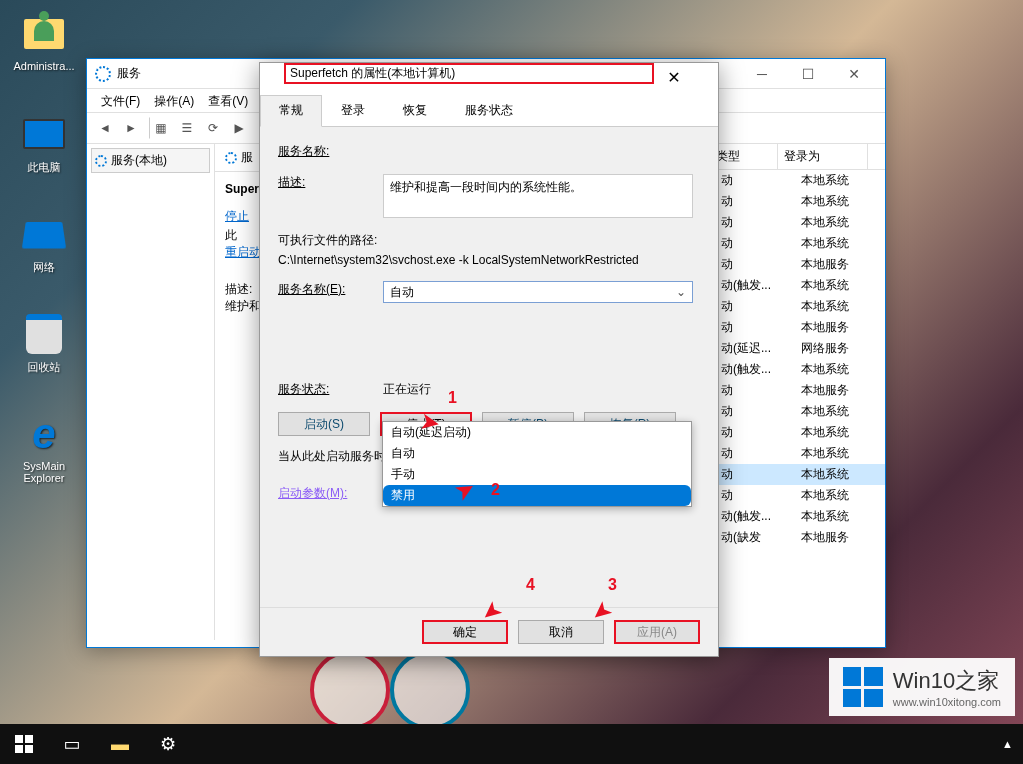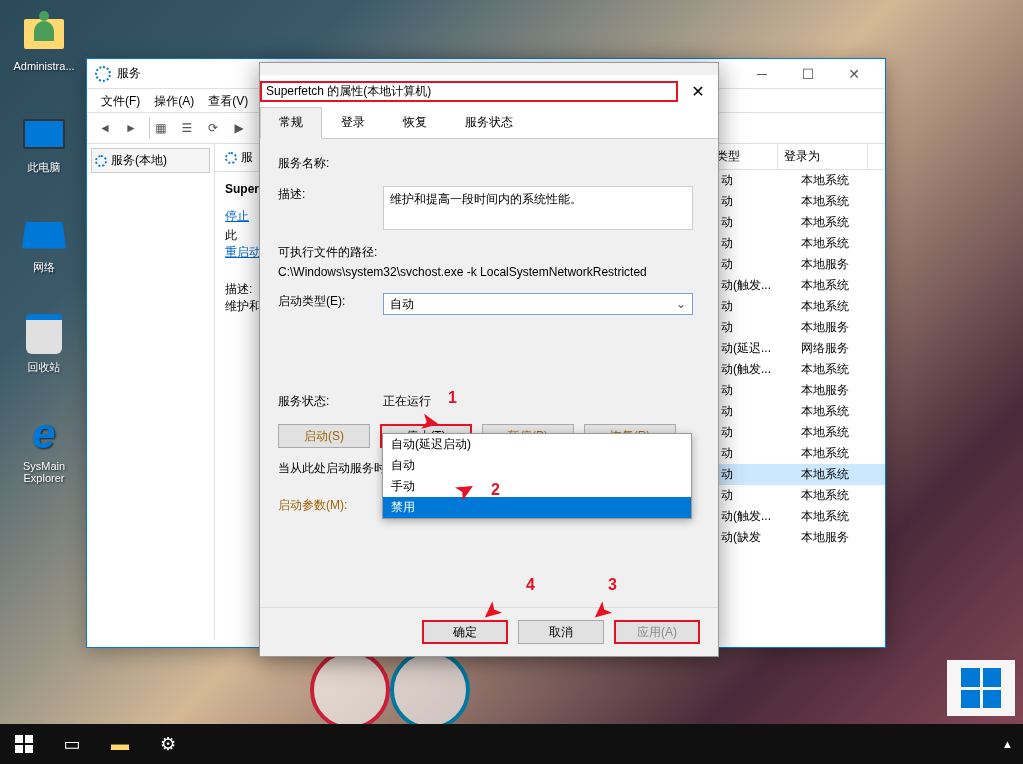--- a/index.html
+++ b/index.html
@@ -45,39 +45,39 @@
 .svc-row { display: flex; padding: 1px 0; }
 .svc-row .col { padding: 1px 6px; white-space: nowrap; overflow: hidden; }
 .svc-row .c-type { width: 80px; }
 .svc-row .c-login { width: 90px; }
 .svc-row.sel { background: #cce8ff; }
 .svc-bottom-tabs { position: absolute; bottom: 4px; left: 216px; }
 .svc-bottom-tabs .bt-tab { padding: 2px 12px; border: 1px solid #ccc; background: #fff; }
 
 
 .props-dialog { position: absolute; left: 259px; top: 62px; width: 460px; height: 595px; background: #f0f0f0; border: 1px solid #999; box-shadow: 0 4px 24px rgba(0,0,0,0.4); z-index: 10; }
-.props-titlebar { height: 32px; display: flex; align-items: center; padding: 0 0; background: #fff; margin-top: 12px; }
+.props-titlebar { height: 32px; display: flex; align-items: flex-start; padding: 0 24px; background: #fff; }
 .props-title { flex: 1; }
 .red-box { border: 2px solid #e81123; padding: 0 4px; }
 .props-close { width: 40px; height: 28px; display: flex; align-items: center; justify-content: center; font-size: 16px; }
 .props-tabs { display: flex; background: #fff; border-bottom: 1px solid #ccc; }
 .props-tab { padding: 6px 18px; border: 1px solid transparent; }
 .props-tab.active { background: #f0f0f0; border: 1px solid #ccc; border-bottom: 1px solid #f0f0f0; margin-bottom: -1px; }
 .props-body { padding: 16px 18px; position: relative; }
 .prow { display: flex; margin-bottom: 14px; align-items: flex-start; }
-.prow .pl { width: 105px; }
+.prow .pl { width: 105px; text-decoration: underline; }
 .prow .pv { flex: 1; }
 .desc-box { width: 310px; height: 44px; border: 1px solid #ccc; background: #fff; padding: 4px 6px; overflow-y: scroll; }
 .startup-select { width: 310px; height: 22px; border: 1px solid #7a9fd4; background: #fff; padding: 2px 6px; display: flex; align-items: center; justify-content: space-between; }
 .startup-select .chev { color: #555; }
 .dropdown { position: absolute; left: 122px; top: 294px; width: 310px; background: #fff; border: 1px solid #999; box-shadow: 0 2px 8px rgba(0,0,0,0.3); z-index: 20; }
 .dropdown .opt { padding: 2px 8px; }
-.dropdown .opt.hover { background: #0078d7; color: #fff; }
+.dropdown .opt.hover { background: #0078d7; color: #fff; border-radius: 6px; }
 .btn-row { display: flex; gap: 10px; margin: 12px 0; }
-.wbtn { width: 92px; height: 24px; border: 1px solid #aaa; background: #e1e1e1; color: #a16207; display: flex; align-items: center; justify-content: center; }
+.wbtn { width: 92px; height: 24px; border: 1px solid #aaa; background: #e1e1e1; color: #0c4a6e; display: flex; align-items: center; justify-content: center; }
 .wbtn.enabled { color: #000; }
 .param-input { width: 230px; height: 22px; border: 1px solid #ccc; background: #fff; }
 .bottom-btns { display: flex; justify-content: flex-end; gap: 10px; padding: 12px 18px; border-top: 1px solid #ddd; background: #f0f0f0; position: absolute; bottom: 0; left: 0; right: 0; }
 .bottom-btns .wbtn { width: 86px; }
 .wbtn.primary { border: 2px solid #e81123; color: #000; }
 .wbtn.apply { border: 2px solid #e81123; color: #888; }
 
 
 .anno-num { position: absolute; color: #e81123; font-weight: bold; font-size: 16px; z-index: 30; }
 .anno-arrow { position: absolute; color: #e81123; font-size: 24px; z-index: 30; }
@@ -308,24 +308,24 @@
   <div class="props-body">
     <div class="prow">
       <div class="pl">服务名称:</div>
     </div>
     <div class="prow">
       <div class="pl">描述:</div>
       <div class="desc-box">维护和提高一段时间内的系统性能。</div>
     </div>
     <div class="prow" style="flex-direction:column;margin-top:6px">
       <div>可执行文件的路径:</div>
-      <div style="margin-top:4px">C:\Windows\system32\svchost.exe -k LocalSystemNetworkRestricted</div>
+      <div style="margin-top:4px">C:\Internet\system32\svchost.exe -k LocalSystemNetworkRestricted</div>
     </div>
     <div class="prow" style="margin-top:10px">
-      <div class="pl">启动类型(E):</div>
+      <div class="pl">服务名称(E):</div>
       <div class="startup-select">
         <span>自动</span>
         <span class="chev">⌄</span>
       </div>
     </div>
     <div class="dropdown">
       <div class="opt">自动(延迟启动)</div>
       <div class="opt">自动</div>
       <div class="opt">手动</div>
       <div class="opt hover">禁用</div>
@@ -335,21 +335,21 @@
       <div class="pv">正在运行</div>
     </div>
     <div class="btn-row">
       <div class="wbtn">启动(S)</div>
       <div class="wbtn enabled red-box" style="border:2px solid #e81123">停止(T)</div>
       <div class="wbtn">暂停(P)</div>
       <div class="wbtn">恢复(R)</div>
     </div>
     <div style="margin:10px 0 20px">当从此处启动服务时，你可指定所适用的启动参数。</div>
     <div class="prow">
-      <div class="pl" style="color:#a16207">启动参数(M):</div>
+      <div class="pl" style="color:#8b5cf6">启动参数(M):</div>
       <div class="param-input"></div>
     </div>
   </div>
   <div class="bottom-btns">
     <div class="wbtn primary enabled">确定</div>
     <div class="wbtn enabled">取消</div>
     <div class="wbtn apply">应用(A)</div>
   </div>
 
   <div class="anno-arrow" style="left:160px;top:345px;transform:rotate(10deg)">➤</div>
@@ -362,20 +362,24 @@
   <span class="anno-num" style="left:266px;top:513px">4</span>
 </div>
 
 <div class="watermark">
   <div class="wm-logo">
       <div></div>
       <div></div>
       <div></div>
       <div></div>
     </div>
+  <div class="wm-text">
+    <div class="t1">Win10之家</div>
+    <div class="t2">www.win10xitong.com</div>
+  </div>
 </div>
 
 <div class="taskbar">
   <div class="tb-item start-btn">
     <div class="win-logo">
         <div></div>
         <div></div>
         <div></div>
         <div></div>
       </div>

